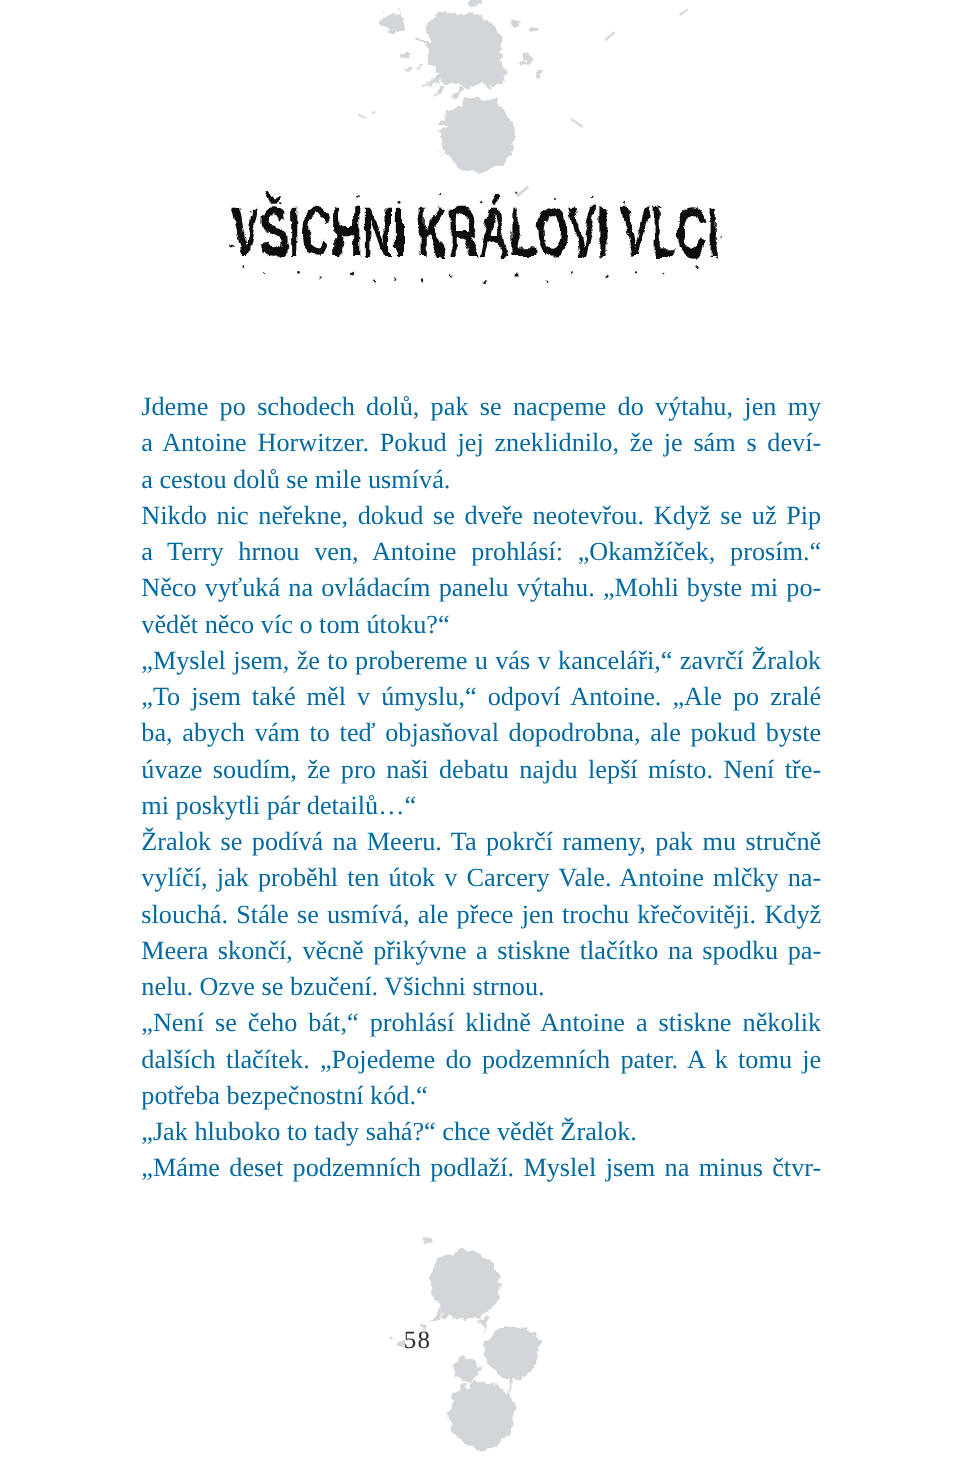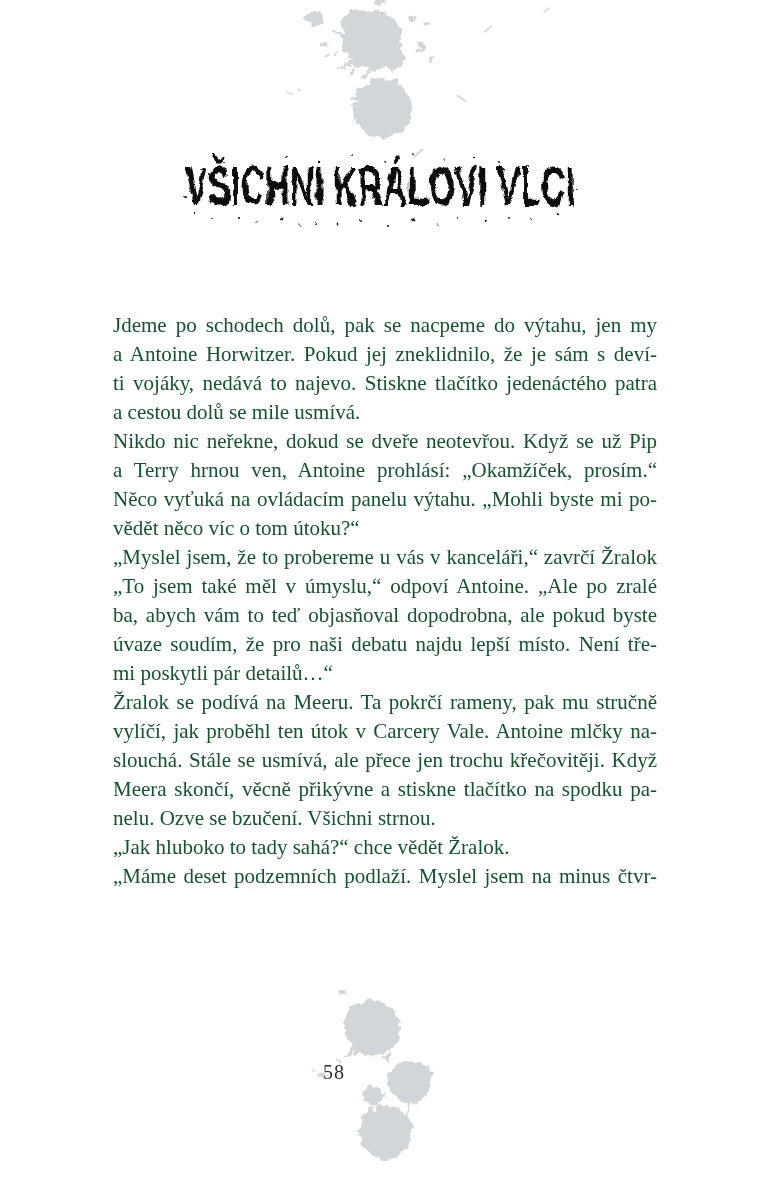--- a/index.html
+++ b/index.html
@@ -25,21 +25,21 @@
     fill: #0d0d0d;
   }
   .body-text {
     position: absolute;
     left: 113px;
     top: 311px;
     width: 544px;
     z-index: 2;
     font-size: 21px;
     line-height: 29px;
-    color: #14532d;
+    color: #0369a1;
   }
   .para { margin: 0; }
   .line {
     text-align: justify;
     text-align-last: justify;
     height: 29px;
     overflow: hidden;
   }
   .line.last {
     text-align-last: left;
@@ -156,21 +156,20 @@
         <circle cx="186" cy="196" r="1.0"></circle>
           <circle cx="190" cy="182" r="0.8"></circle>
       </g>
     </g>
   </svg>
 
   <div class="body-text">
       <div class="para">
         <div class="line">Jdeme po schodech dolů, pak se nacpeme do výtahu, jen my</div>
         <div class="line">a Antoine Horwitzer. Pokud jej zneklidnilo, že je sám s deví-</div>
-        <div class="line">ti vojáky, nedává to najevo. Stiskne tlačítko jedenáctého patra</div>
         <div class="line last">a cestou dolů se mile usmívá.</div>
       </div>
       <div class="para">
         <div class="line">Nikdo nic neřekne, dokud se dveře neotevřou. Když se už Pip</div>
         <div class="line">a Terry hrnou ven, Antoine prohlásí: „Okamžíček, prosím.“</div>
         <div class="line">Něco vyťuká na ovládacím panelu výtahu. „Mohli byste mi po-</div>
         <div class="line last">vědět něco víc o tom útoku?“</div>
       </div>
       <div class="para">
         <div class="line">„Myslel jsem, že to probereme u vás v kanceláři,“ zavrčí Žralok</div>
@@ -182,20 +181,25 @@
         <div class="line last">mi poskytli pár detailů…“</div>
       </div>
       <div class="para">
         <div class="line">Žralok se podívá na Meeru. Ta pokrčí rameny, pak mu stručně</div>
         <div class="line">vylíčí, jak proběhl ten útok v Carcery Vale. Antoine mlčky na-</div>
         <div class="line">slouchá. Stále se usmívá, ale přece jen trochu křečovitěji. Když</div>
         <div class="line">Meera skončí, věcně přikývne a stiskne tlačítko na spodku pa-</div>
         <div class="line last">nelu. Ozve se bzučení. Všichni strnou.</div>
       </div>
       <div class="para">
+        <div class="line">„Není se čeho bát,“ prohlásí klidně Antoine a stiskne několik</div>
+        <div class="line">dalších tlačítek. „Pojedeme do podzemních pater. A k tomu je</div>
+        <div class="line last">potřeba bezpečnostní kód.“</div>
+      </div>
+      <div class="para">
         <div class="line last">„Jak hluboko to tady sahá?“ chce vědět Žralok.</div>
       </div>
       <div class="para">
         <div class="line">„Máme deset podzemních podlaží. Myslel jsem na minus čtvr-</div>
       </div>
     </div>
 
   <div class="page-number">58</div>
 
 </div>

